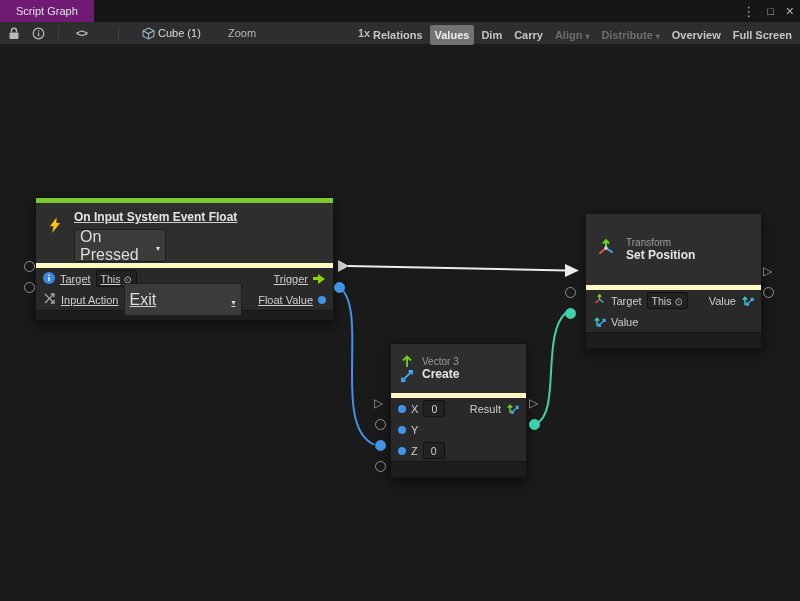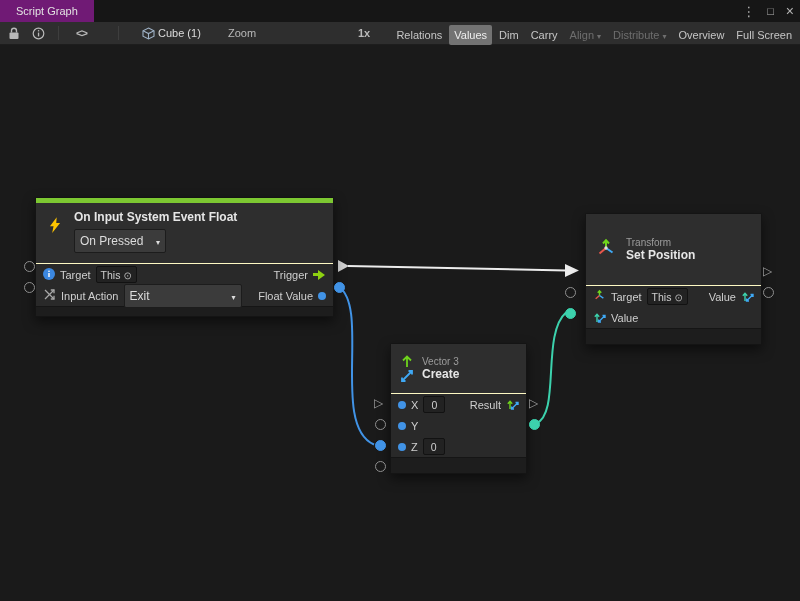--- a/index.html
+++ b/index.html
@@ -15,44 +15,44 @@
   .winctl span{cursor:default;}
   
   .toolbar{position:absolute;left:0;top:22px;width:800px;height:22px;background:#2e2e2e;
            border-bottom:1px solid #1d1d1d;font-size:11px;}
   .ticon{position:absolute;top:0;height:22px;display:flex;align-items:center;color:#b9b9b9;}
   .tdivider{position:absolute;top:4px;width:1px;height:14px;background:#3e3e3e;}
   .slider-track{position:absolute;left:258px;top:32px;width:94px;height:2px;background:#141414;
                 border-bottom:1px solid #4a4a4a;}
   .slider-handle{position:absolute;left:341px;top:26px;width:11px;height:11px;border-radius:50%;
                  background:#a9a9a9;border:1px solid #161616;}
-  .tbtns{position:absolute;right:2px;top:0;height:26px;display:flex;align-items:center;}
+  .tbtns{position:absolute;right:2px;top:0;height:26px;display:flex;align-items:center;font-weight:bold;}
   .tbtn{height:20px;line-height:20px;padding:0 5px;margin:0 1px;color:#c6c6c6;border-radius:2px;
         white-space:nowrap;cursor:default;}
   .tbtn.active{background:#737373;color:#eeeeee;text-align:center;}
   .tbtn.disabled{color:#6e6e6e;}
   .caret-ico::after{content:"▾";font-size:8px;margin-left:3px;color:inherit;}
   
   .canvas{position:absolute;left:0;top:45px;width:800px;height:556px;background:#1a1a1a;}
   svg.overlay{position:absolute;left:0;top:0;width:800px;height:601px;z-index:1;pointer-events:none;}
   
   .node{position:absolute;background:#2e2e2e;border:1px solid #141414;border-radius:2px;
         box-shadow:0 5px 12px rgba(0,0,0,.5);z-index:2;}
   .nhead{display:flex;padding:0 10px;background:#2e2e2e;}
   .ntitle{font-size:12px;font-weight:700;color:#e6e6e6;white-space:nowrap;}
   .nsub{font-size:10px;color:#9c9c9c;white-space:nowrap;}
-  .nbody{background:#292929;border-top:1px solid #fef9c3;}
+  .nbody{background:#292929;border-top:5px solid #fef9c3;}
   .nfoot{background:#1d1d1d;border-top:1px solid #151515;}
   .prow{display:flex;align-items:center;height:21px;padding:0 7px;gap:5px;font-size:11px;color:#cfcfcf;}
   .spacer{flex:1;}
   .vbox{background:#222222;border:1px solid #121212;border-radius:2px;height:15px;
         display:inline-flex;align-items:center;padding:0 4px;font-size:10.5px;color:#cfcfcf;gap:3px;}
-  .ddown{background:#3b3b3b;border:1px solid #1c1c1c;border-radius:2px;height:24px;
+  .ddown{background:#3b3b3b;border:1px solid #1c1c1c;border-radius:2px;height:33px;
          display:inline-flex;align-items:center;justify-content:space-between;
-         padding:0 5px;font-size:12px;color:#dddddd;box-sizing:border-box;}
+         padding:0 5px;font-size:16px;color:#dddddd;box-sizing:border-box;}
   .objpick::after{content:"⊙";font-size:10px;color:#b5b5b5;}
   .flowarrow{position:relative;width:13px;height:10px;display:inline-block;color:#8ed111;flex:none;}
   .flowarrow::before{content:"";position:absolute;left:0;top:3.5px;width:5px;height:3px;background:currentColor;}
   .flowarrow::after{content:"";position:absolute;left:5px;top:0;width:0;height:0;
         border-left:7px solid currentColor;border-top:5px solid transparent;border-bottom:5px solid transparent;}
   .dot8{width:8px;height:8px;border-radius:50%;display:inline-block;background:#4193e6;flex:none;}
   .icon-stack{display:flex;flex-direction:column;gap:1px;}
   
   .pcircle{position:absolute;width:9px;height:9px;border-radius:50%;border:1px solid #8f8f8f;
            background:#191919;z-index:3;}
@@ -119,21 +119,21 @@
   <div class="canvas"></div>
 
   <svg class="overlay">
     <polygon points="338,260 338,272 349,266" fill="#d2d2d2"></polygon>
     <line x1="348" y1="266" x2="566" y2="270.5" stroke="#ededed" stroke-width="2"></line>
     <polygon points="579,270.5 565,264 565,277" fill="#ededed"></polygon>
     <path d="M339,287 C370,308 331,426 374,444.5" stroke="#4193e6" stroke-width="2" fill="none"></path>
     <path d="M536,423.5 C561,414 541,334 566,312.5" stroke="#3cd2ad" stroke-width="2" fill="none"></path>
   </svg>
 
-  <div class="node" style="left:35px;top:197px;width:297px;">
+  <div class="node" style="left:35px;top:197px;width:297px;text-decoration:underline;">
     <div style="height:5px;background:#7dc832;"></div>
     <div class="nhead" style="height:53px;align-items:flex-start;padding-top:7px;gap:10px;">
       <span style="margin-top:6px;">
         <svg width="18" height="18" viewBox="0 0 16 16">
             <path d="M9.5 1 L3.5 9 h3.2 L5.5 15 L12.5 6.2 h-3.4 Z" fill="#fdc400"></path>
           </svg>
       </span>
       <div>
         <div class="ntitle">On Input System Event Float</div>
         <div class="ddown" style="width:92px;margin-top:5px;">

